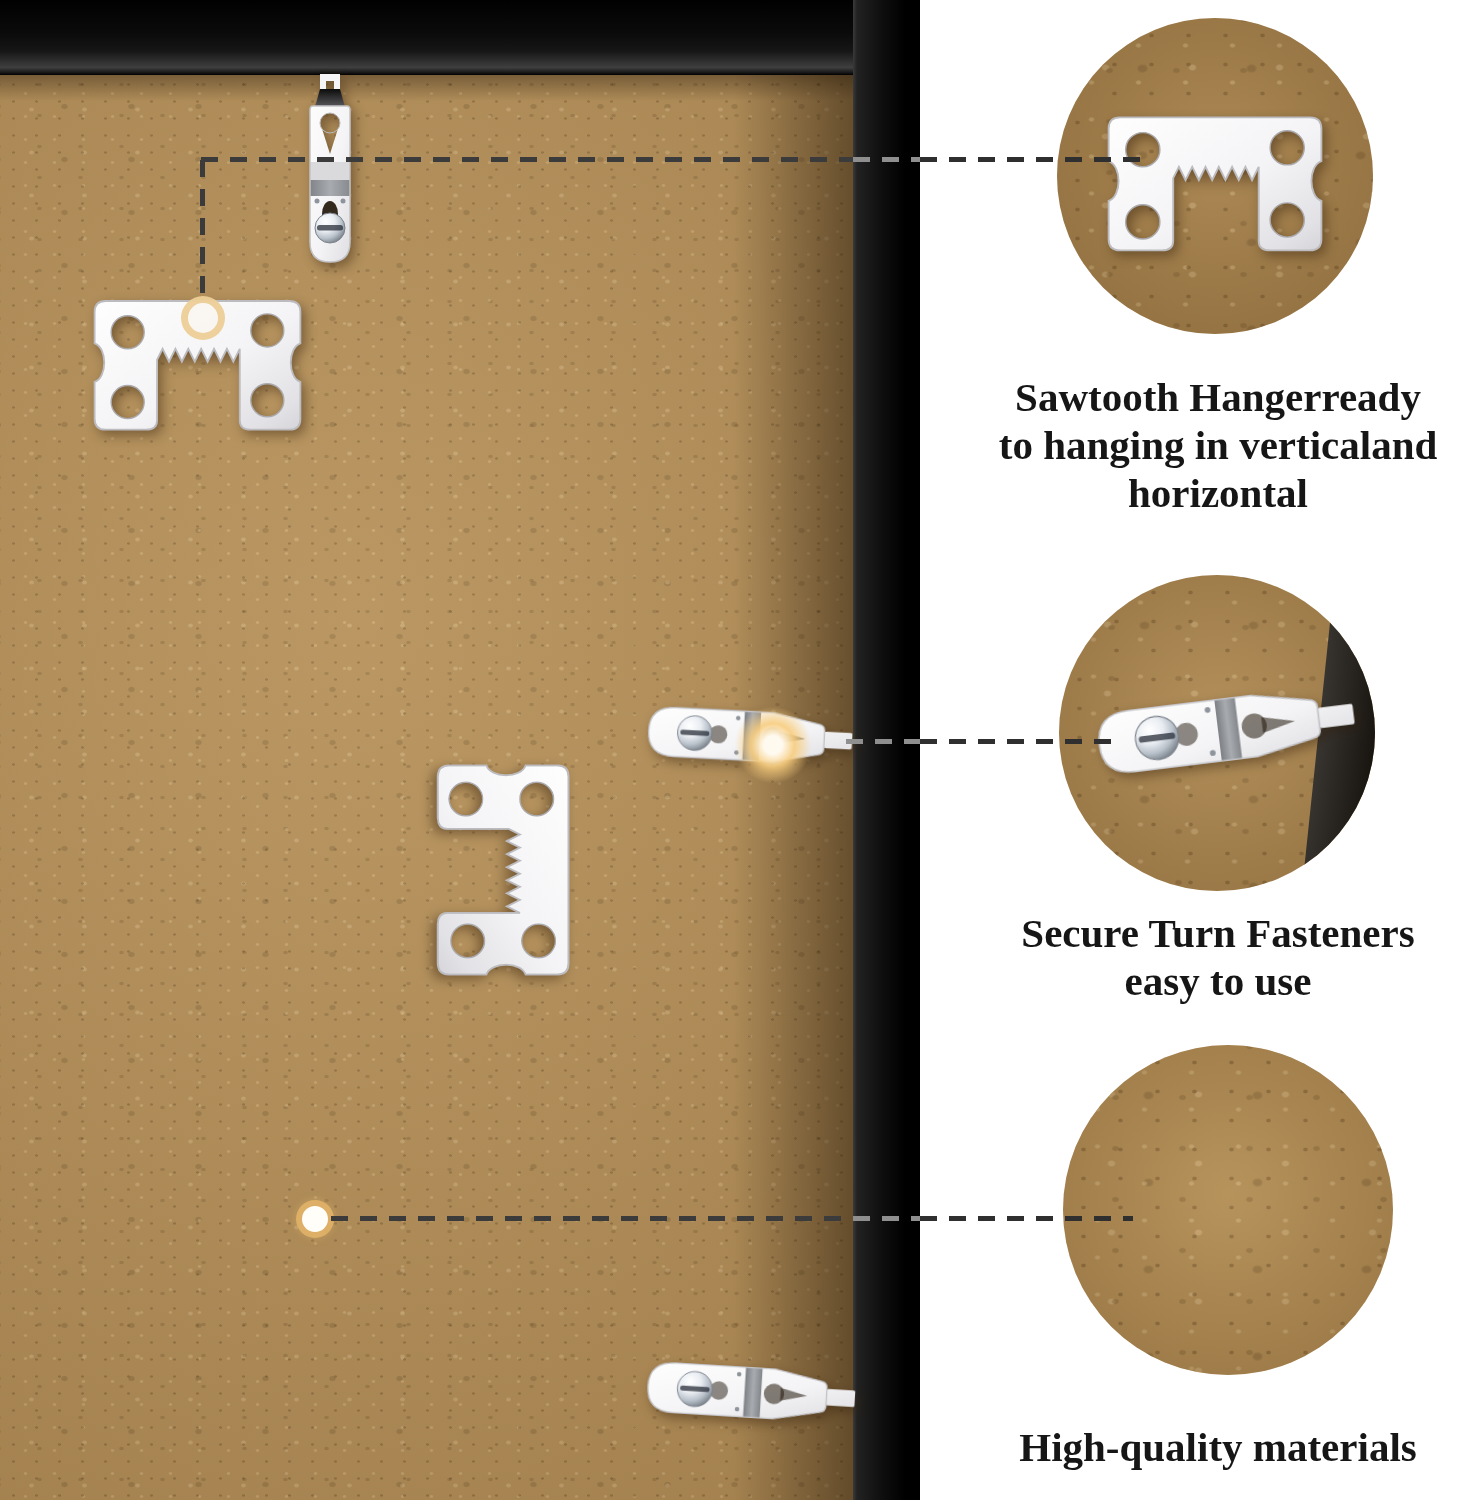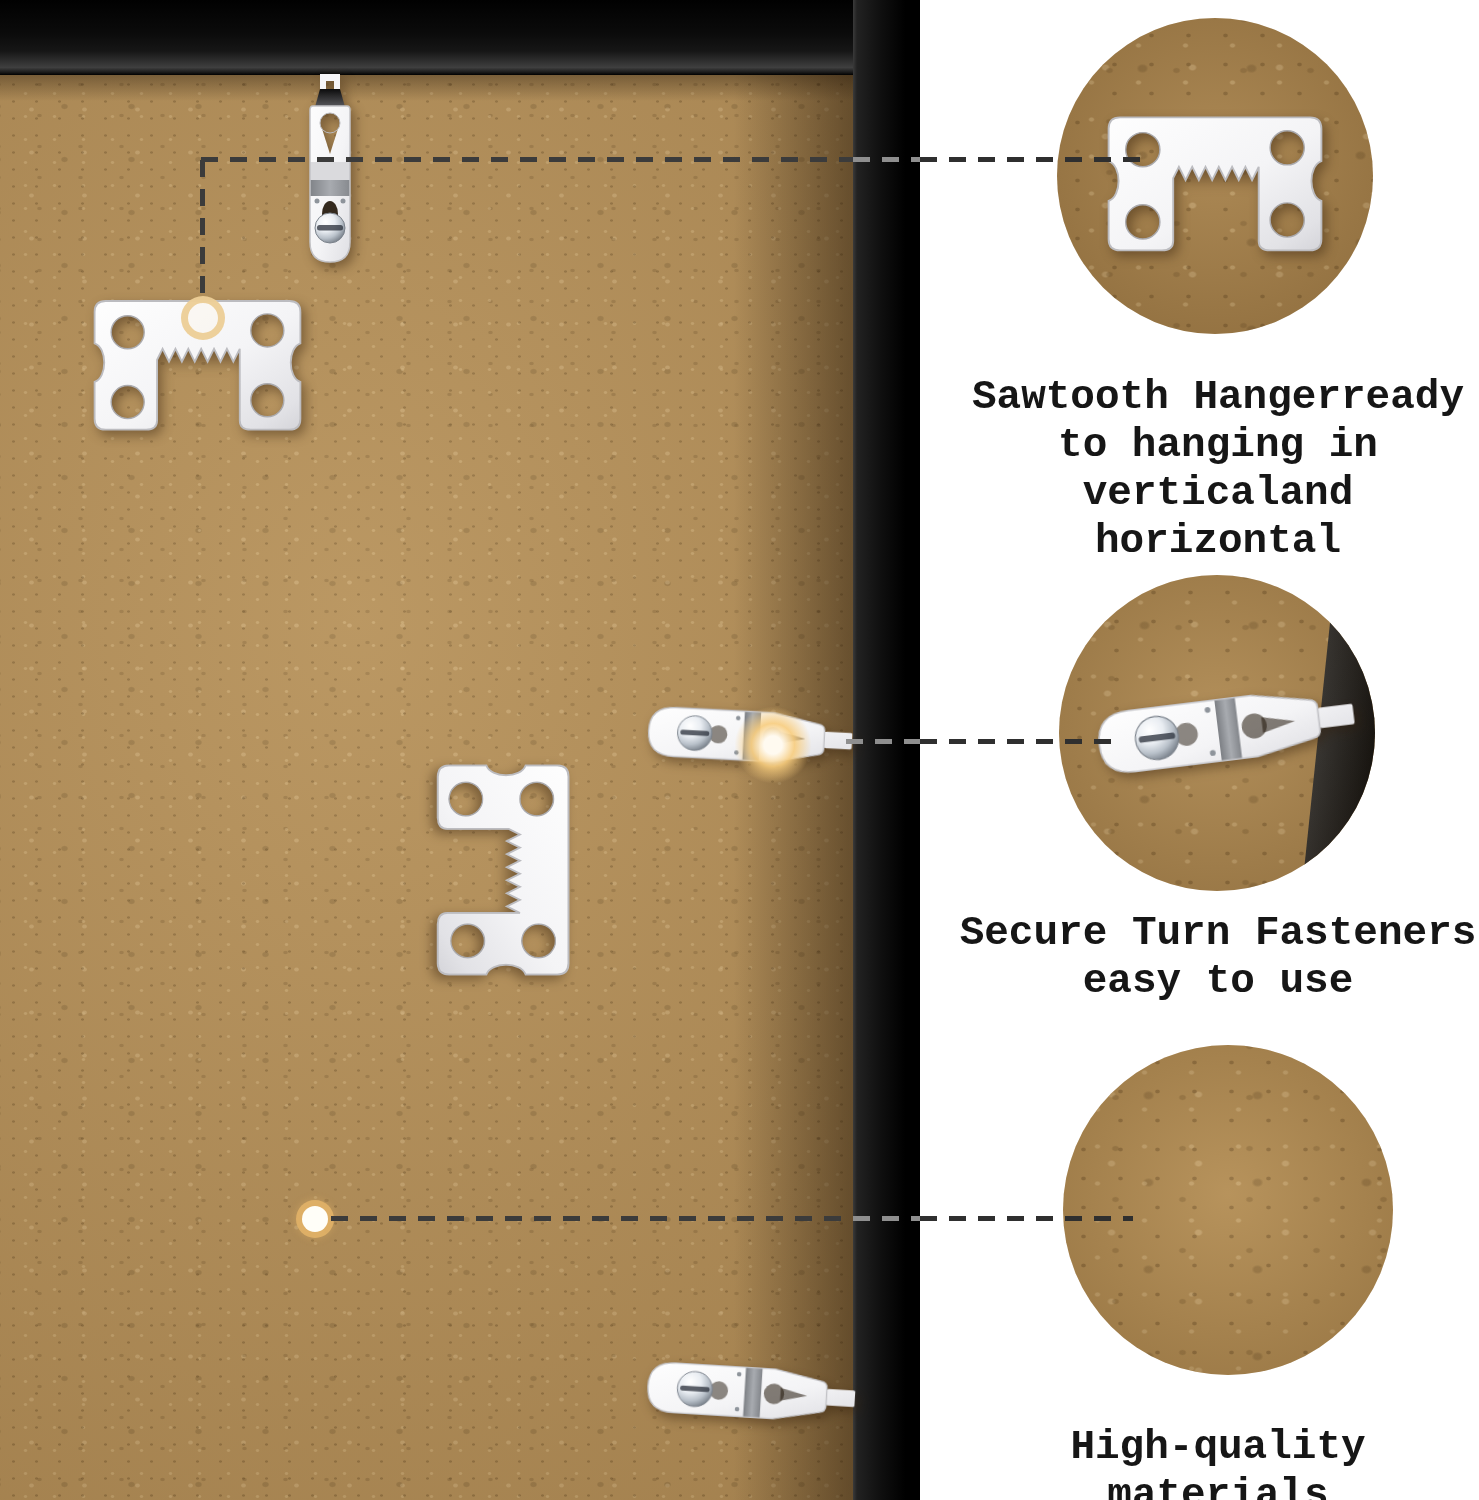--- a/index.html
+++ b/index.html
@@ -1,17 +1,17 @@
 <!DOCTYPE html>
 <html><head>
 <meta charset="utf-8">
 <style>
   html,body{margin:0;padding:0;background:#ffffff;}
   #stage{position:relative;width:1479px;height:1500px;overflow:hidden;
-         font-family:Liberation Mono, monospace;background:#ffffff;}
+         font-family:Liberation Serif, serif;background:#ffffff;}
 
   
   .woodtex{
     background-color:#b38e57;
     background-image:
       radial-gradient(rgba(84,58,24,.33) 1.1px, transparent 2px),
       radial-gradient(rgba(214,184,132,.5) 1.2px, transparent 2.2px),
       radial-gradient(rgba(104,76,36,.28) 1.6px, transparent 2.8px),
       radial-gradient(rgba(233,206,158,.33) 1.8px, transparent 3px),
       radial-gradient(rgba(70,48,18,.2) 2.4px, transparent 4px);

